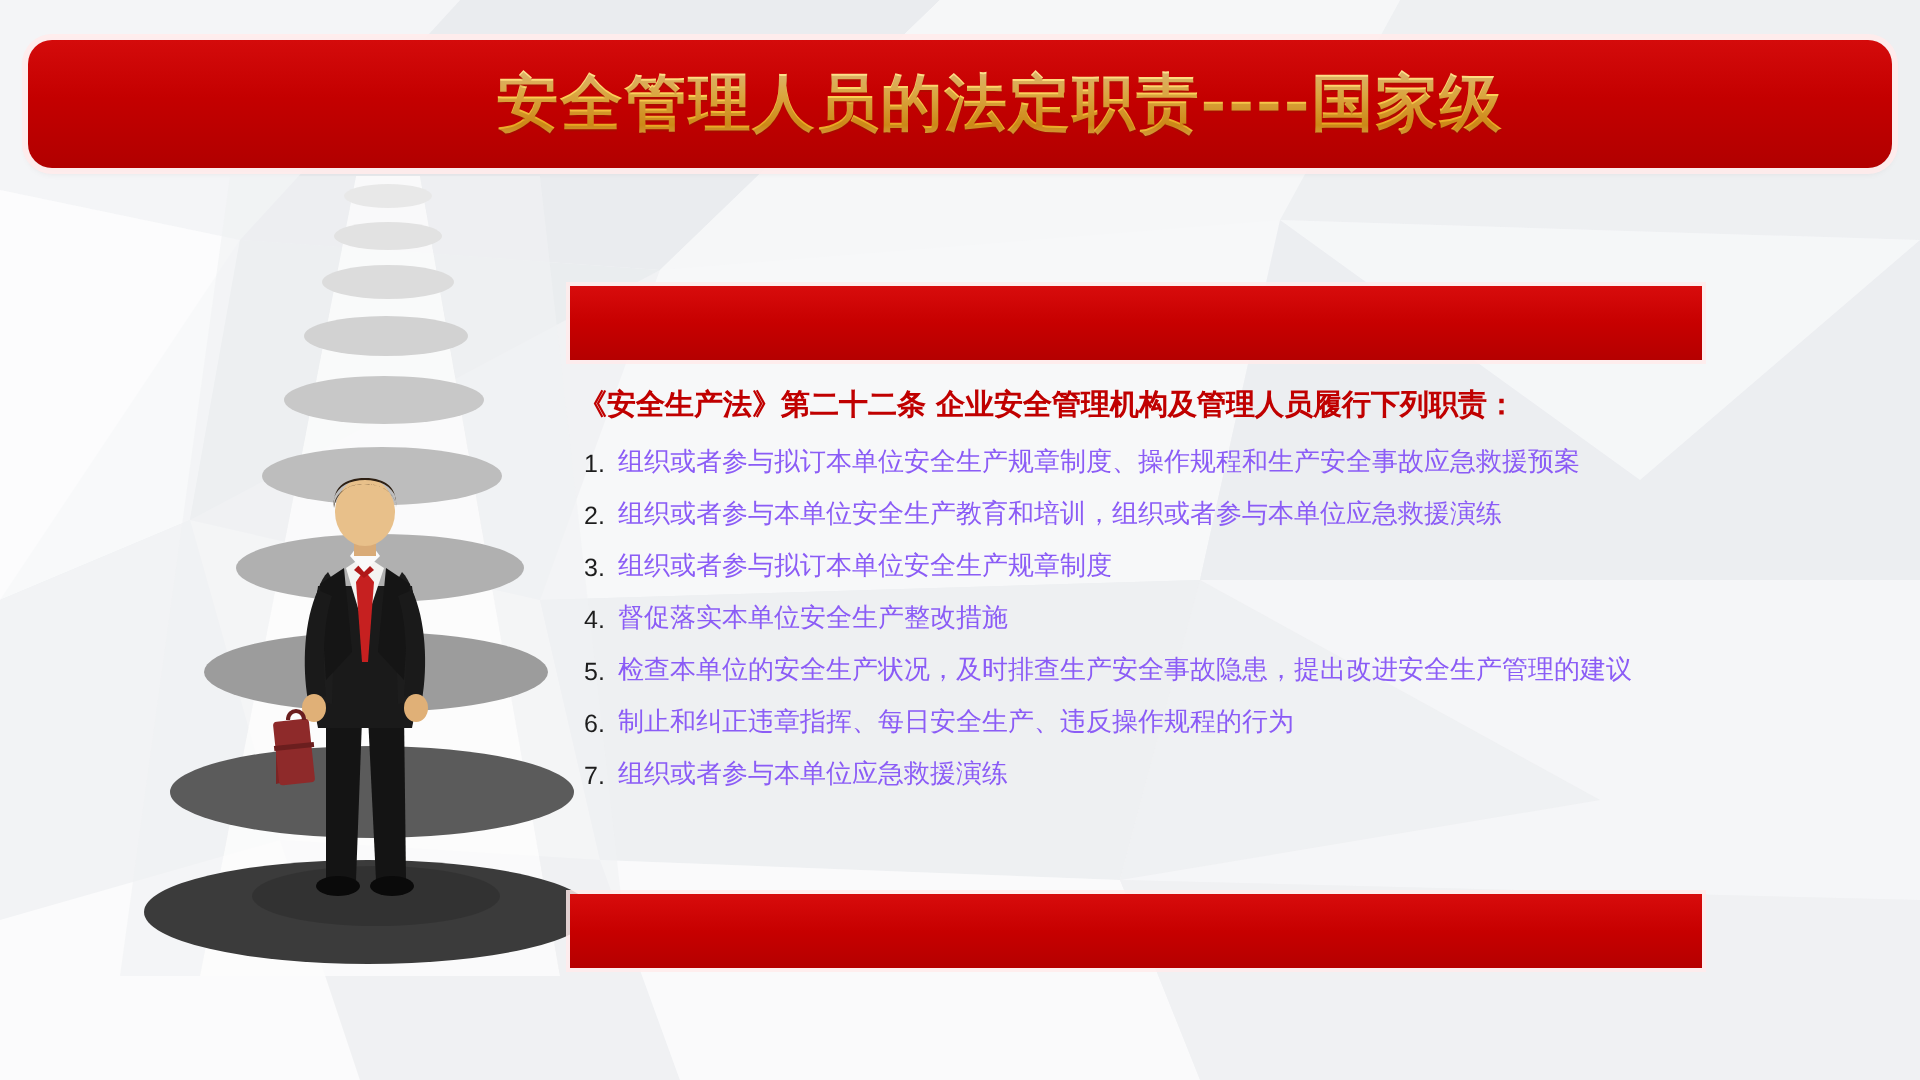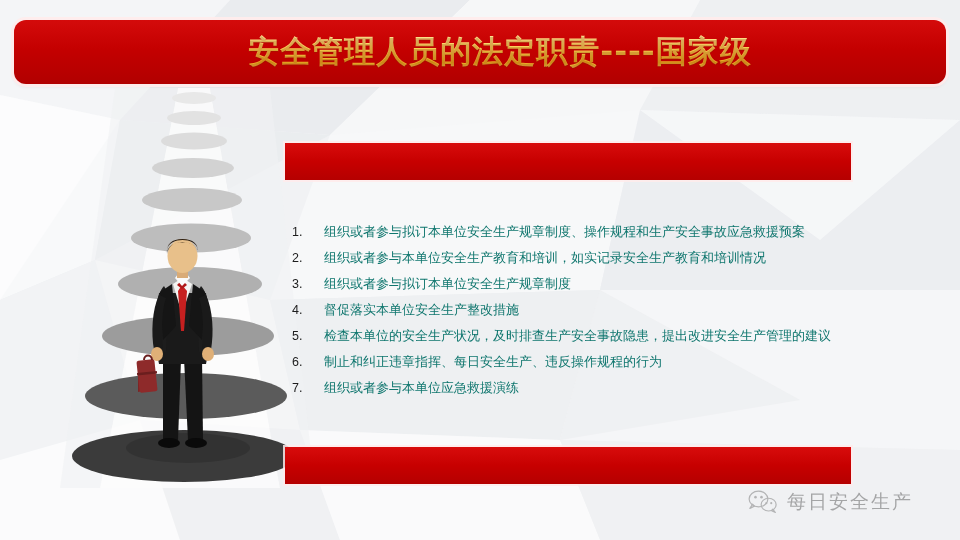--- a/index.html
+++ b/index.html
@@ -120,22 +120,21 @@
     font-size: 12.5px;
     line-height: 18px;
     color: #1d1d1d;
     box-sizing: border-box;
   }
   .item-text {
     flex: 1 1 auto;
     font-family: "DejaVu Sans", "Liberation Sans", sans-serif;
     font-size: 13px;
     line-height: 18px;
-    color: #0f766e;
-    margin-left: 15px;
+    color: #8b5cf6;
   }
 
   
   .watermark {
     position: absolute;
     left: 748px;
     top: 489px;
     display: flex;
     align-items: center;
     gap: 9px;
@@ -243,29 +242,30 @@
         <path d="M92,272 C92,266 84,266 84,272" fill="none" stroke="#6b1e1e" stroke-width="2"></path>
         <rect x="77" y="284" width="20" height="2.5" fill="#6b1e1e" transform="rotate(-6 87 285)"></rect>
       </g>
     </svg>
   </div>
 
   <div class="content">
 
     <div class="red-bar top"></div>
 
+    <div class="sub-heading">《安全生产法》第二十二条  企业安全管理机构及管理人员履行下列职责：</div>
 
     <ul class="item-list">
       <li class="item">
         <span class="item-num">1.</span>
         <span class="item-text">组织或者参与拟订本单位安全生产规章制度、操作规程和生产安全事故应急救援预案</span>
       </li>
       <li class="item">
         <span class="item-num">2.</span>
-        <span class="item-text">组织或者参与本单位安全生产教育和培训，如实记录安全生产教育和培训情况</span>
+        <span class="item-text">组织或者参与本单位安全生产教育和培训，组织或者参与本单位应急救援演练</span>
       </li>
       <li class="item">
         <span class="item-num">3.</span>
         <span class="item-text">组织或者参与拟订本单位安全生产规章制度</span>
       </li>
       <li class="item">
         <span class="item-num">4.</span>
         <span class="item-text">督促落实本单位安全生产整改措施</span>
       </li>
       <li class="item">
@@ -278,27 +278,14 @@
       </li>
       <li class="item">
         <span class="item-num">7.</span>
         <span class="item-text">组织或者参与本单位应急救援演练</span>
       </li>
     </ul>
 
     <div class="red-bar bottom"></div>
   </div>
 
-  <div class="watermark">
-    <svg class="wm-icon" viewBox="0 0 40 34">
-      <ellipse cx="14" cy="13" rx="12.5" ry="10.5" fill="none" stroke="#6b6b6b" stroke-width="1.6"></ellipse>
-      <path d="M6,20 L2.5,25.5 L8.5,22.5 Z" fill="none" stroke="#6b6b6b" stroke-width="1.6" stroke-linejoin="round"></path>
-      <circle cx="10" cy="10.5" r="1.7" fill="#6b6b6b"></circle>
-      <circle cx="18" cy="10.5" r="1.7" fill="#6b6b6b"></circle>
-      <ellipse cx="27.5" cy="20.5" rx="10" ry="8.5" fill="none" stroke="#6b6b6b" stroke-width="1.6"></ellipse>
-      <path d="M33,26.5 L36.5,31 L31.5,28.5 Z" fill="none" stroke="#6b6b6b" stroke-width="1.6" stroke-linejoin="round"></path>
-      <circle cx="24.5" cy="18.5" r="1.4" fill="#6b6b6b"></circle>
-      <circle cx="31" cy="18.5" r="1.4" fill="#6b6b6b"></circle>
-    </svg>
-    <span class="wm-text">每日安全生产</span>
-  </div>
 
 </div>
 
 </body></html>

